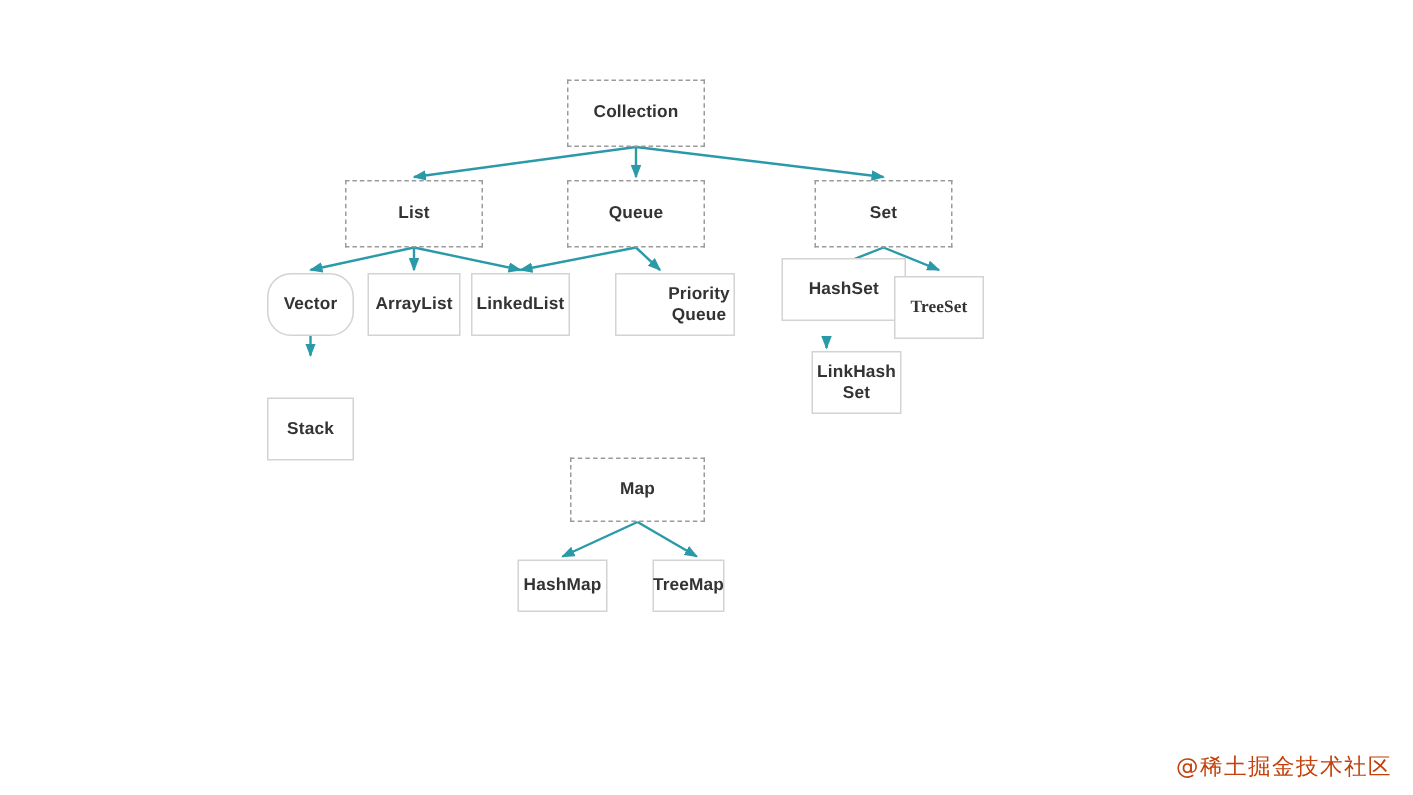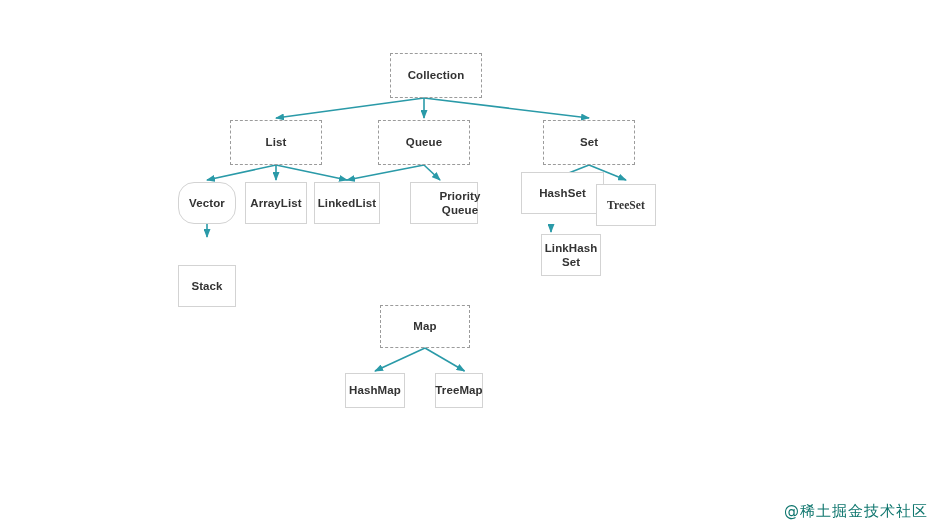--- a/index.html
+++ b/index.html
@@ -44,21 +44,21 @@
   }
   .node-label {
     white-space: pre-line;
     pointer-events: none;
   }
   #watermark {
     position: absolute;
     right: 14px;
     bottom: 9px;
     font-size: 15px;
-    color: #0f766e;
+    color: #c2410c;
     letter-spacing: 1px;
     font-family: "DejaVu Sans", sans-serif;
   }
 </style>
 </head>
 <body>
 
 <svg id="diagram-canvas" viewBox="0 0 942 530">
   <defs>
     <marker id="arrowhead" markerWidth="9" markerHeight="7" refX="8" refY="3.5" orient="auto" markerUnits="userSpaceOnUse">
@@ -77,42 +77,42 @@
       <line x1="589" y1="165" x2="551" y2="180" stroke="#2a9aa8" stroke-width="1.6" marker-end="url(#arrowhead)"></line>
       <line x1="589" y1="165" x2="626" y2="180" stroke="#2a9aa8" stroke-width="1.6" marker-end="url(#arrowhead)"></line>
       <line x1="207" y1="224" x2="207" y2="237" stroke="#2a9aa8" stroke-width="1.6" marker-end="url(#arrowhead)"></line>
       <line x1="551" y1="224" x2="551" y2="232" stroke="#2a9aa8" stroke-width="1.6" marker-end="url(#arrowhead)"></line>
       <line x1="425" y1="348" x2="375" y2="371" stroke="#2a9aa8" stroke-width="1.6" marker-end="url(#arrowhead)"></line>
       <line x1="425" y1="348" x2="464.5" y2="371" stroke="#2a9aa8" stroke-width="1.6" marker-end="url(#arrowhead)"></line>
     </g>
 </svg>
 
 <div id="node-layer">
-    <div class="node-box iface" style="left: 390px; top: 53px; width: 92px; height: 45px; align-items: center;">
+    <div class="node-box iface" style="left: 378px; top: 53px; width: 92px; height: 45px; align-items: center;">
       <span class="node-label">Collection</span>
     </div>
     <div class="node-box iface" style="left: 230px; top: 120px; width: 92px; height: 45px;">
       <span class="node-label">List</span>
     </div>
     <div class="node-box iface" style="left: 378px; top: 120px; width: 92px; height: 45px;">
       <span class="node-label">Queue</span>
     </div>
     <div class="node-box iface" style="left: 543px; top: 120px; width: 92px; height: 45px;">
       <span class="node-label">Set</span>
     </div>
     <div class="node-box impl" style="left: 178px; top: 182px; width: 58px; height: 42px; border-radius: 16px;">
       <span class="node-label">Vector</span>
     </div>
     <div class="node-box impl" style="left: 245px; top: 182px; width: 62px; height: 42px;">
       <span class="node-label">ArrayList</span>
     </div>
     <div class="node-box impl" style="left: 314px; top: 182px; width: 66px; height: 42px; justify-content: center;">
       <span class="node-label">LinkedList</span>
     </div>
-    <div class="node-box impl" style="left: 410px; top: 182px; width: 68px; height: 42px; padding-left: 32px;">
+    <div class="node-box impl" style="left: 410px; top: 182px; width: 80px; height: 42px; padding-left: 32px;">
       <span class="node-label">Priority
 Queue</span>
     </div>
     <div class="node-box impl" style="left: 521px; top: 172px; width: 83px; height: 42px; justify-content: center;">
       <span class="node-label">HashSet</span>
     </div>
     <div class="node-box impl" style="left: 596px; top: 184px; width: 60px; height: 42px; font-family: Liberation Serif, serif;">
       <span class="node-label">TreeSet</span>
     </div>
     <div class="node-box impl" style="left: 178px; top: 239px; width: 58px; height: 42px; margin-top: 26px;">

